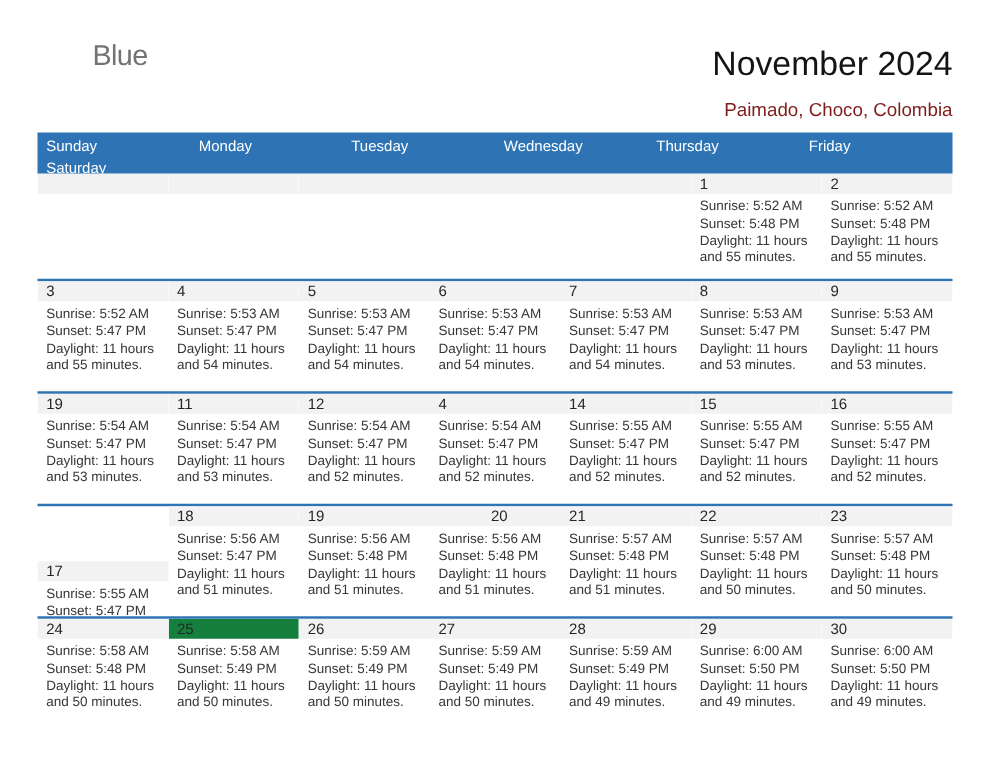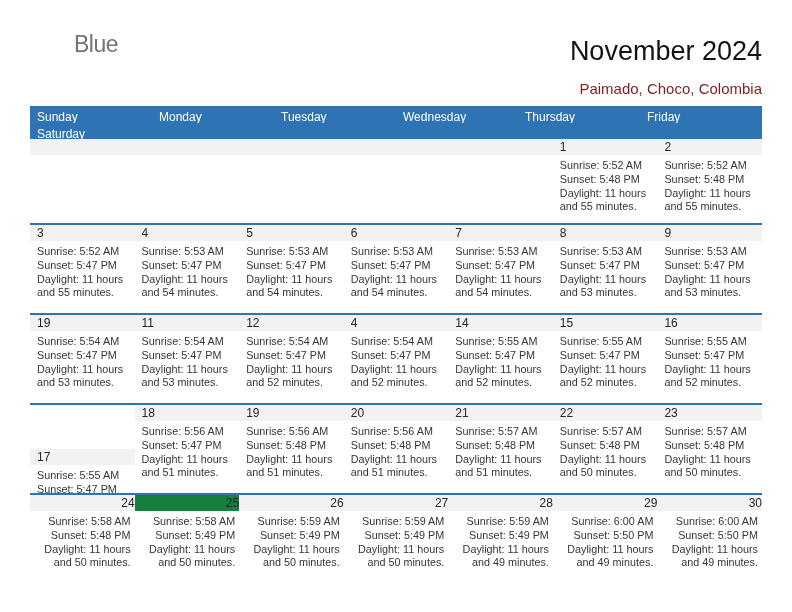--- a/index.html
+++ b/index.html
@@ -291,21 +291,21 @@
           <div class="day-cell">
             <div class="date-band" style="background: rgb(242, 242, 242);">19</div>
             <div class="details">
               <div>Sunrise: 5:56 AM</div>
               <div>Sunset: 5:48 PM</div>
               <div>Daylight: 11 hours</div>
               <div>and 51 minutes.</div>
             </div>
           </div>
           <div class="day-cell">
-            <div class="date-band" style="background: rgb(242, 242, 242);">20</div>
+            <div class="date-band" style="background: rgb(242, 242, 242); text-align: center;">20</div>
             <div class="details">
               <div>Sunrise: 5:56 AM</div>
               <div>Sunset: 5:48 PM</div>
               <div>Daylight: 11 hours</div>
               <div>and 51 minutes.</div>
             </div>
           </div>
           <div class="day-cell">
             <div class="date-band" style="background: rgb(242, 242, 242);">21</div>
             <div class="details">
@@ -327,21 +327,21 @@
           <div class="day-cell">
             <div class="date-band" style="background: rgb(242, 242, 242);">23</div>
             <div class="details">
               <div>Sunrise: 5:57 AM</div>
               <div>Sunset: 5:48 PM</div>
               <div>Daylight: 11 hours</div>
               <div>and 50 minutes.</div>
             </div>
           </div>
         </div>
-        <div class="week-row" style="border-top: 2px solid rgb(46, 116, 181); text-align: right;">
+        <div class="week-row" style="border-top: 2px solid rgb(46, 116, 181);">
           <div class="day-cell">
             <div class="date-band" style="background: rgb(242, 242, 242);">24</div>
             <div class="details">
               <div>Sunrise: 5:58 AM</div>
               <div>Sunset: 5:48 PM</div>
               <div>Daylight: 11 hours</div>
               <div>and 50 minutes.</div>
             </div>
           </div>
           <div class="day-cell">

